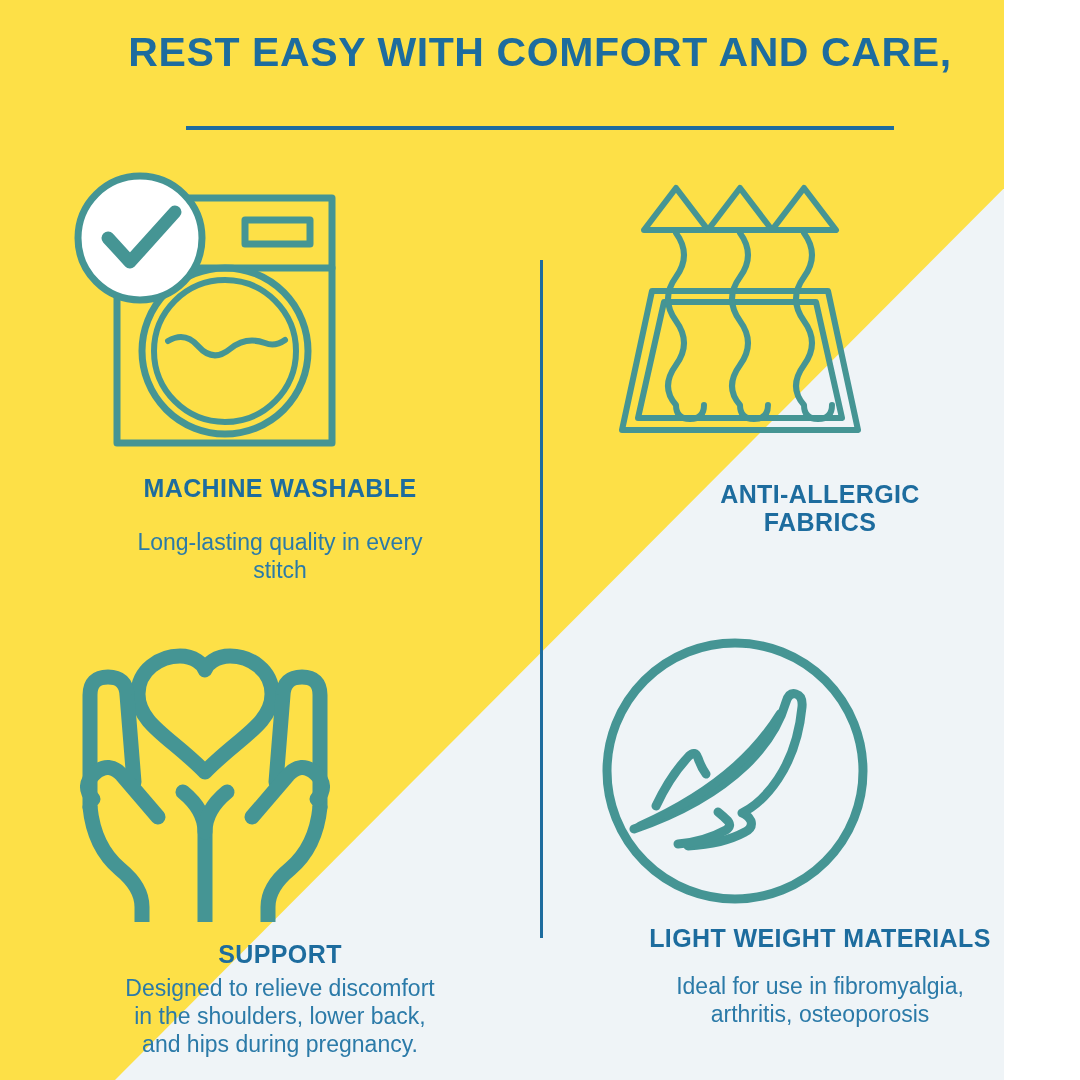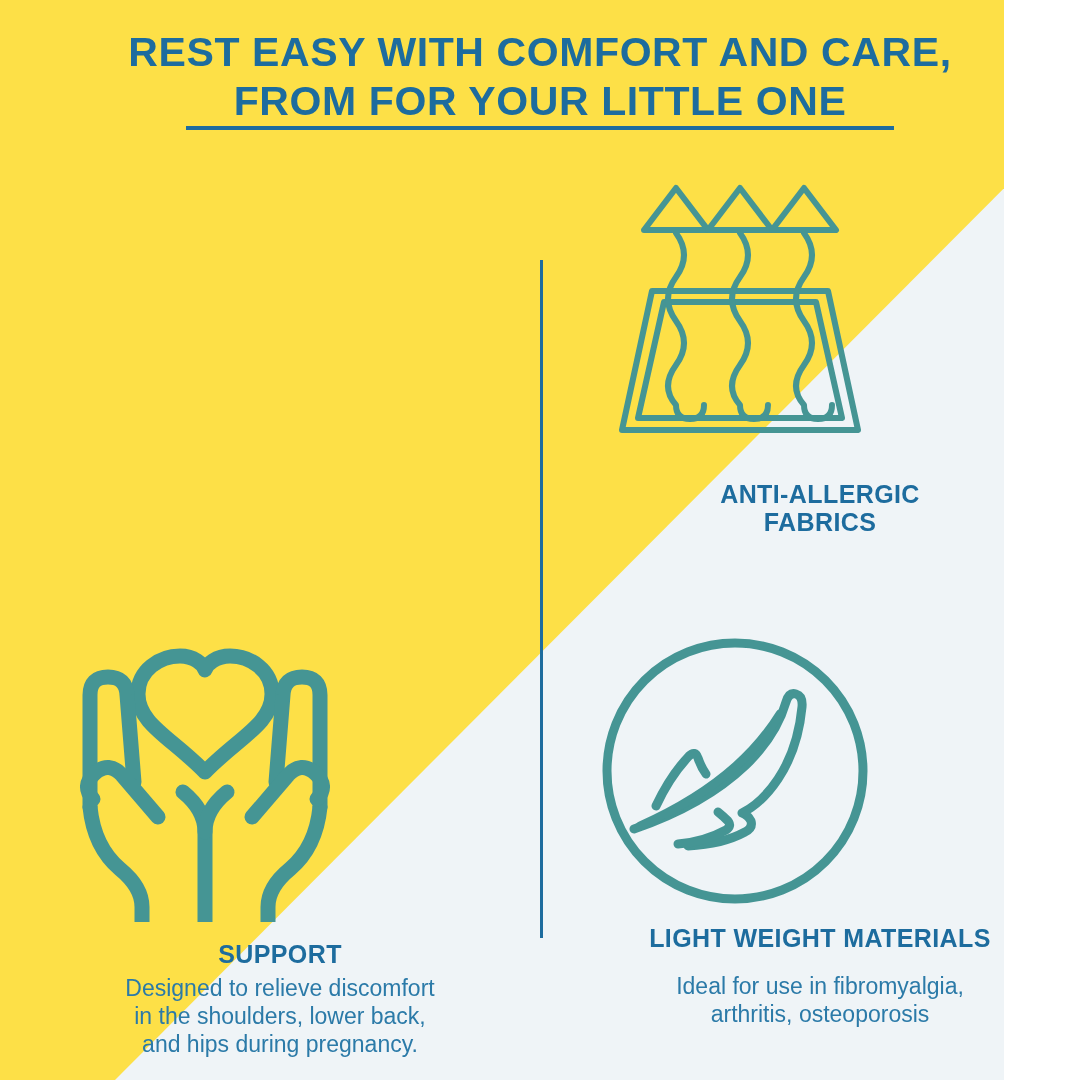--- a/index.html
+++ b/index.html
@@ -125,26 +125,49 @@
 <body>
 
 <div id="infographic">
 
   <div class="bg-diagonal"></div>
 
   <div class="content">
 
     <div class="headline">
       <span class="headline-line">REST EASY WITH COMFORT AND CARE,</span>
-      <span class="headline-line">FROM FOR YOUR LITTLE ONE</span>
     </div>
     <div class="title-underline"></div>
 
     <div class="divider-vertical"></div>
 
+    <div class="cell" id="cell-machine-washable">
+      <span class="cell-icon">
+        <svg width="300" height="290" viewBox="0 0 300 290" fill="none" stroke="#459594" stroke-width="7" stroke-linecap="round" stroke-linejoin="round">
+
+          <rect x="57" y="30" width="215" height="245"></rect>
+
+          <line x1="57" y1="100" x2="272" y2="100"></line>
+
+          <rect x="185" y="52" width="65" height="24"></rect>
+
+          <circle cx="165" cy="183" r="83"></circle>
+
+          <path d="M165 112 a71 71 0 1 0 0 142 a71 71 0 1 0 0 -142 Z" stroke-width="6"></path>
+          <path d="M108 173 q17 -10 30 5 q15 17 32 3 q16 -13 35 -6 q10 4 20 -3" stroke-width="6" fill="none"></path>
+
+          <circle cx="80" cy="70" r="62" fill="#ffffff"></circle>
+
+          <path d="M48 70 l22 24 l45 -50" stroke-width="13"></path>
+        </svg>
+      </span>
+      <span class="cell-title">MACHINE WASHABLE</span>
+      <span class="cell-body">Long-lasting quality in every
+stitch</span>
+    </div>
 
     <div class="cell" id="cell-anti-allergic">
       <span class="cell-icon">
         <svg width="280" height="270" viewBox="0 0 280 270" fill="none" stroke="#459594" stroke-width="6" stroke-linecap="round" stroke-linejoin="round">
 
           <path d="M22 252 L52 113 L228 113 L258 252 Z"></path>
 
           <path d="M38 240 L64 124 L216 124 L242 240 Z"></path>
 
           <path d="M76 55 q16 22 0 44 q-16 22 0 44 q16 22 0 44 q-16 22 0 40 q0 14 14 14 q14 0 14 -14"></path>

